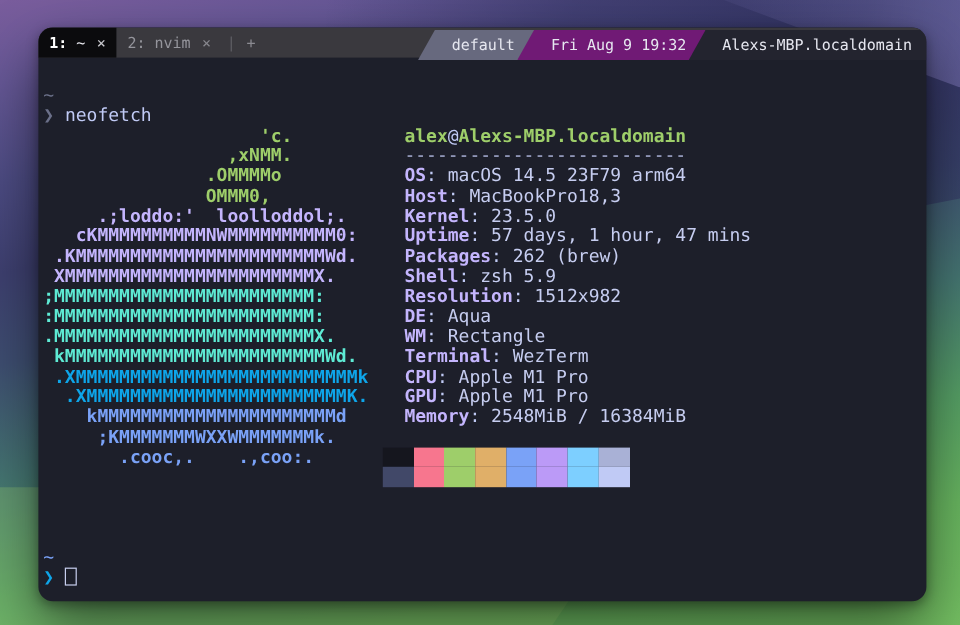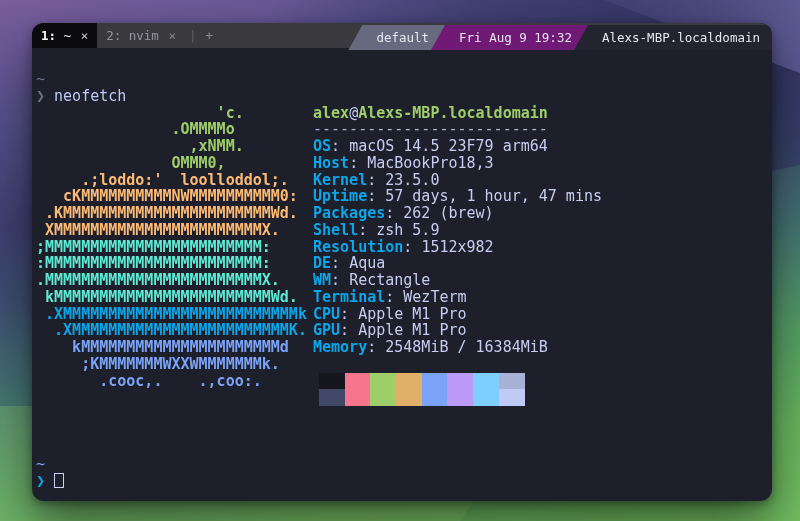--- a/index.html
+++ b/index.html
@@ -45,28 +45,28 @@
   .seg-clock{background:#701a75;margin-left:-14px;padding:0 16px 0 28px;
     clip-path:polygon(14px 0,100% 0,100% 100%,0 100%);}
   .seg-host{background:#23242f;margin-left:-14px;padding:0 12px 0 28px;
     clip-path:polygon(14px 0,100% 0,100% 100%,0 100%);}
   
   .block{position:absolute;font-size:15px;line-height:16.75px;}
   .ln{height:16.75px;white-space:pre;}
   .fg{color:#c0caf5;}
   .dim{color:#6b7089;}
   .c-green{color:#9ece6a;}
-  .c-yellow{color:#fdba74;}
+  .c-yellow{color:#c4b5fd;}
   .c-red{color:#5eead4;}
   .c-magenta{color:#0ea5e9;}
   .c-blue{color:#7aa2f7;}
   .b{font-weight:bold;}
   .logo .ln{font-weight:bold;}
   .sep-line{color:#a9b1d6;}
-  .lab{color:#0ea5e9;font-weight:bold;}
+  .lab{color:#c4b5fd;font-weight:bold;}
   .val{color:#c6cdf0;}
   
   .palette{position:absolute;left:287px;top:349.5px;}
   .prow{display:flex;height:16.75px;}
   .sw{width:25.7px;height:16.75px;}
   
   .cursor{display:inline-block;width:8px;height:13px;margin-left:9px;
     border:1.5px solid #c8cfef;vertical-align:-2px;}
 </style>
 </head>
@@ -95,39 +95,39 @@
 
   <div>
 
     <div class="block" style="left:4px;top:48px;">
       <div class="ln dim">~</div>
       <div class="ln"><span class="dim">❯</span><span class="fg"> </span><span class="fg">neofetch</span></div>
     </div>
 
     <div class="block logo" style="left:4px;top:81.5px;">
       <div class="ln c-green">                    'c.</div>
+      <div class="ln c-green">                 ,xNMM.</div>
       <div class="ln c-green">               .OMMMMo</div>
-      <div class="ln c-green">                 ,xNMM.</div>
       <div class="ln c-green">               OMMM0,</div>
       <div class="ln c-yellow">     .;loddo:'  loolloddol;.</div>
       <div class="ln c-yellow">   cKMMMMMMMMMMNWMMMMMMMMMM0:</div>
       <div class="ln c-yellow"> .KMMMMMMMMMMMMMMMMMMMMMMMWd.</div>
       <div class="ln c-yellow"> XMMMMMMMMMMMMMMMMMMMMMMMX.</div>
       <div class="ln c-red">;MMMMMMMMMMMMMMMMMMMMMMMM:</div>
       <div class="ln c-red">:MMMMMMMMMMMMMMMMMMMMMMMM:</div>
       <div class="ln c-red">.MMMMMMMMMMMMMMMMMMMMMMMMX.</div>
       <div class="ln c-red"> kMMMMMMMMMMMMMMMMMMMMMMMMWd.</div>
       <div class="ln c-magenta"> .XMMMMMMMMMMMMMMMMMMMMMMMMMMk</div>
       <div class="ln c-magenta">  .XMMMMMMMMMMMMMMMMMMMMMMMMK.</div>
       <div class="ln c-blue">    kMMMMMMMMMMMMMMMMMMMMMMd</div>
       <div class="ln c-blue">     ;KMMMMMMMWXXWMMMMMMMk.</div>
       <div class="ln c-blue">       .cooc,.    .,coo:.</div>
     </div>
 
-    <div class="block" style="left:281px;top:81.5px;">
+    <div class="block" style="left:305px;top:81.5px;">
       <div class="ln"><span class="b c-green">alex</span><span class="fg">@</span><span class="b c-green">Alexs-MBP.localdomain</span></div>
       <div class="ln sep-line">--------------------------</div>
       <div class="ln"><span class="lab">OS</span><span class="fg">: </span><span class="val">macOS 14.5 23F79 arm64</span></div>
       <div class="ln"><span class="lab">Host</span><span class="fg">: </span><span class="val">MacBookPro18,3</span></div>
       <div class="ln"><span class="lab">Kernel</span><span class="fg">: </span><span class="val">23.5.0</span></div>
       <div class="ln"><span class="lab">Uptime</span><span class="fg">: </span><span class="val">57 days, 1 hour, 47 mins</span></div>
       <div class="ln"><span class="lab">Packages</span><span class="fg">: </span><span class="val">262 (brew)</span></div>
       <div class="ln"><span class="lab">Shell</span><span class="fg">: </span><span class="val">zsh 5.9</span></div>
       <div class="ln"><span class="lab">Resolution</span><span class="fg">: </span><span class="val">1512x982</span></div>
       <div class="ln"><span class="lab">DE</span><span class="fg">: </span><span class="val">Aqua</span></div>

